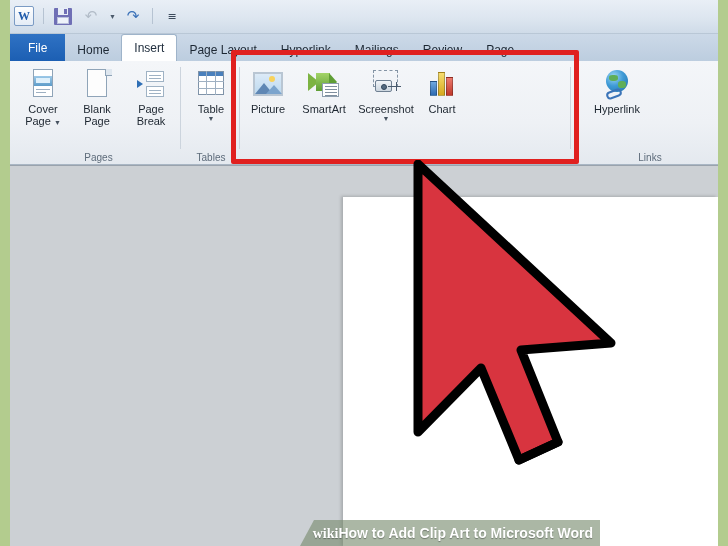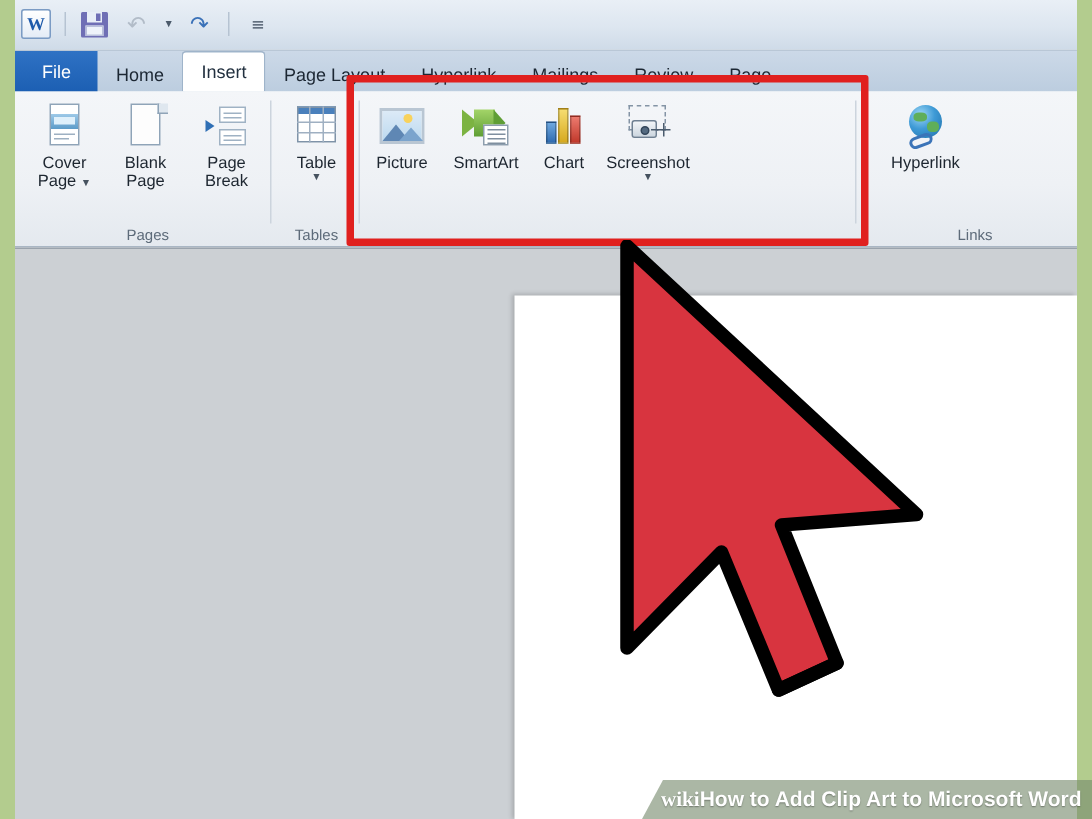--- a/index.html
+++ b/index.html
@@ -188,21 +188,21 @@
     position: absolute; left: 333px; top: 31px; width: 375px; height: 350px;
     background: #ffffff;
     box-shadow: -2px -1px 3px rgba(0,0,0,0.18);
   }
 
   
   #cursor { position: absolute; left: 406px; top: 160px; width: 230px; height: 330px; z-index: 60; }
 
   
   #watermark {
-    position: absolute; left: 0; bottom: 0; width: 728px; height: 26px;
+    position: absolute; left: 0; bottom: 0; width: 600px; height: 26px;
     z-index: 70; overflow: hidden;
   }
   #watermark .bg {
     position: absolute; right: 0; bottom: 0; height: 26px; width: 300px;
     background: rgba(120,138,110,0.62);
     clip-path: polygon(14px 0, 100% 0, 100% 100%, 0 100%);
   }
   #watermark .txt {
     position: absolute; right: 7px; bottom: 4px;
     font-size: 14px; color: #ffffff; white-space: nowrap;
@@ -363,39 +363,39 @@
                 <div class="chev3"></div>
               <div class="list">
                   <i style="top:2px"></i>
                   <i style="top:5px"></i>
                   <i style="top:8px"></i>
                   <i style="top:11px"></i>
                 </div>
             </div>
             <div class="lbl">SmartArt</div>
           </div>
+          <div class="bigbtn" style="width:66px">
+            <div class="ico ico-shot">
+              <div class="dash"></div>
+                <div class="cam">
+                  <i></i>
+                </div>
+                <div class="lead"></div>
+                <div class="plus"></div>
+            </div>
+            <div class="lbl">Screenshot</div>
+            <div class="caret">▼</div>
+          </div>
           <div class="bigbtn" style="width:46px">
             <div class="ico ico-chart">
               <div class="bar b1"></div>
                 <div class="bar b2"></div>
                 <div class="bar b3"></div>
             </div>
             <div class="lbl">Chart</div>
-          </div>
-          <div class="bigbtn" style="width:66px">
-            <div class="ico ico-shot">
-              <div class="dash"></div>
-                <div class="cam">
-                  <i></i>
-                </div>
-                <div class="lead"></div>
-                <div class="plus"></div>
-            </div>
-            <div class="lbl">Screenshot</div>
-            <div class="caret">▼</div>
           </div>
         </div>
         <div class="divider"></div>
       </div>
 
       <div class="group" style="left:575px; width:130px;">
         <div class="items">
           <div class="bigbtn" style="width:64px">
             <div class="ico ico-link">
               <div class="globe">

